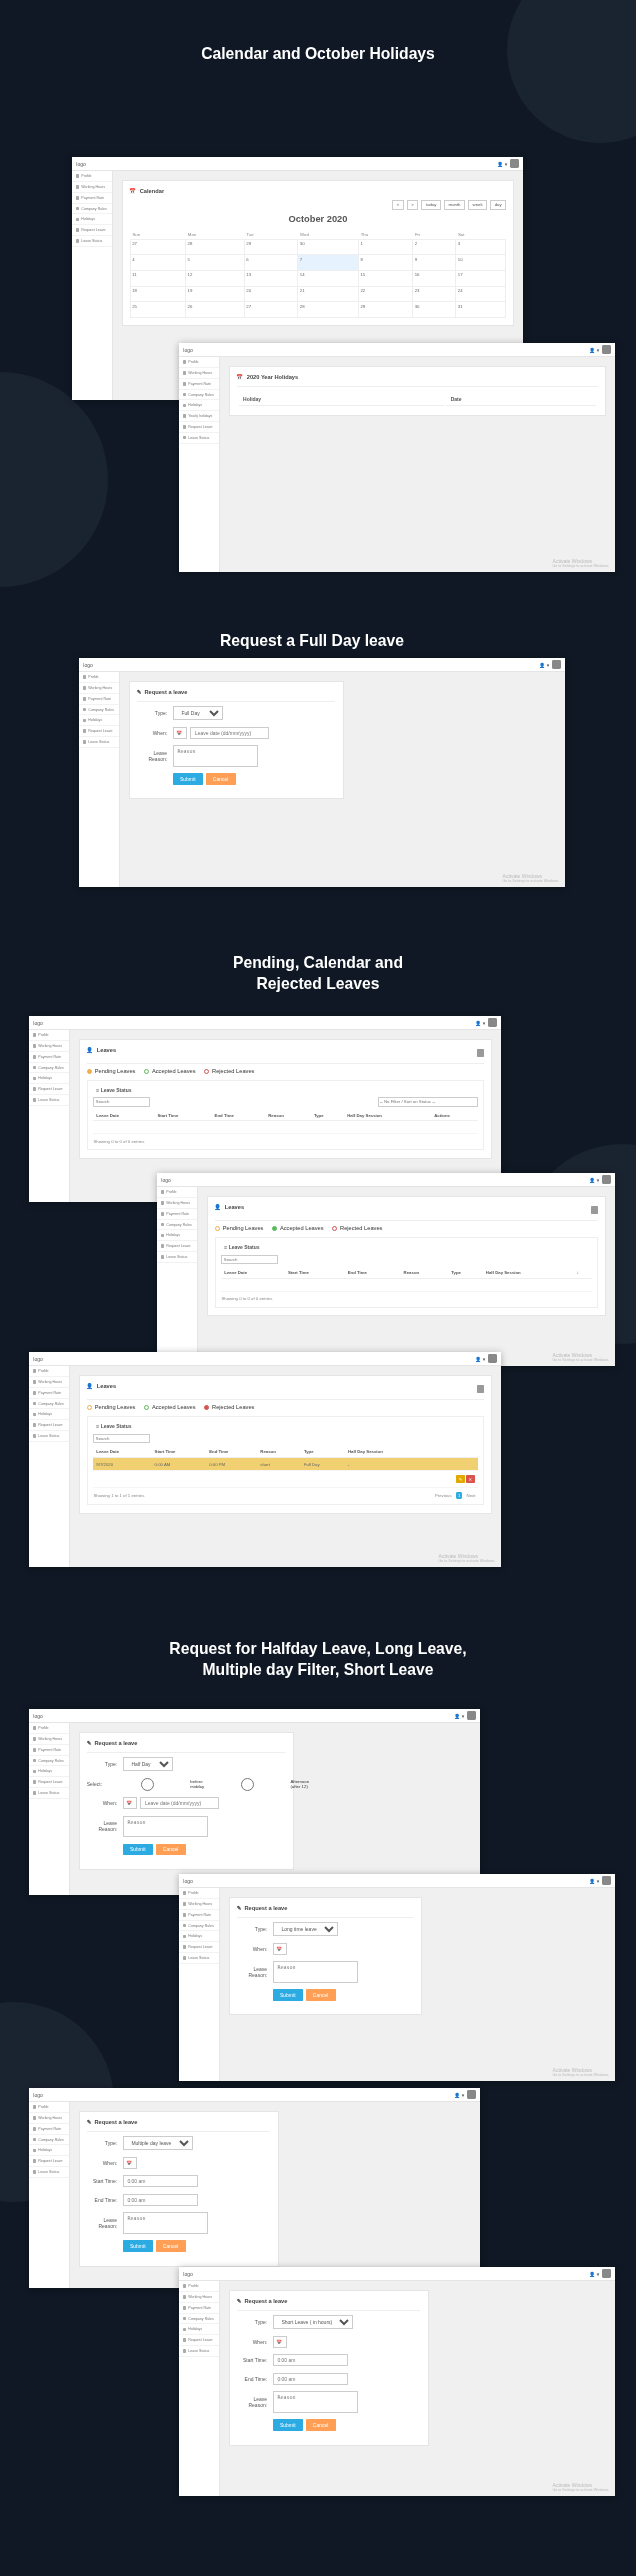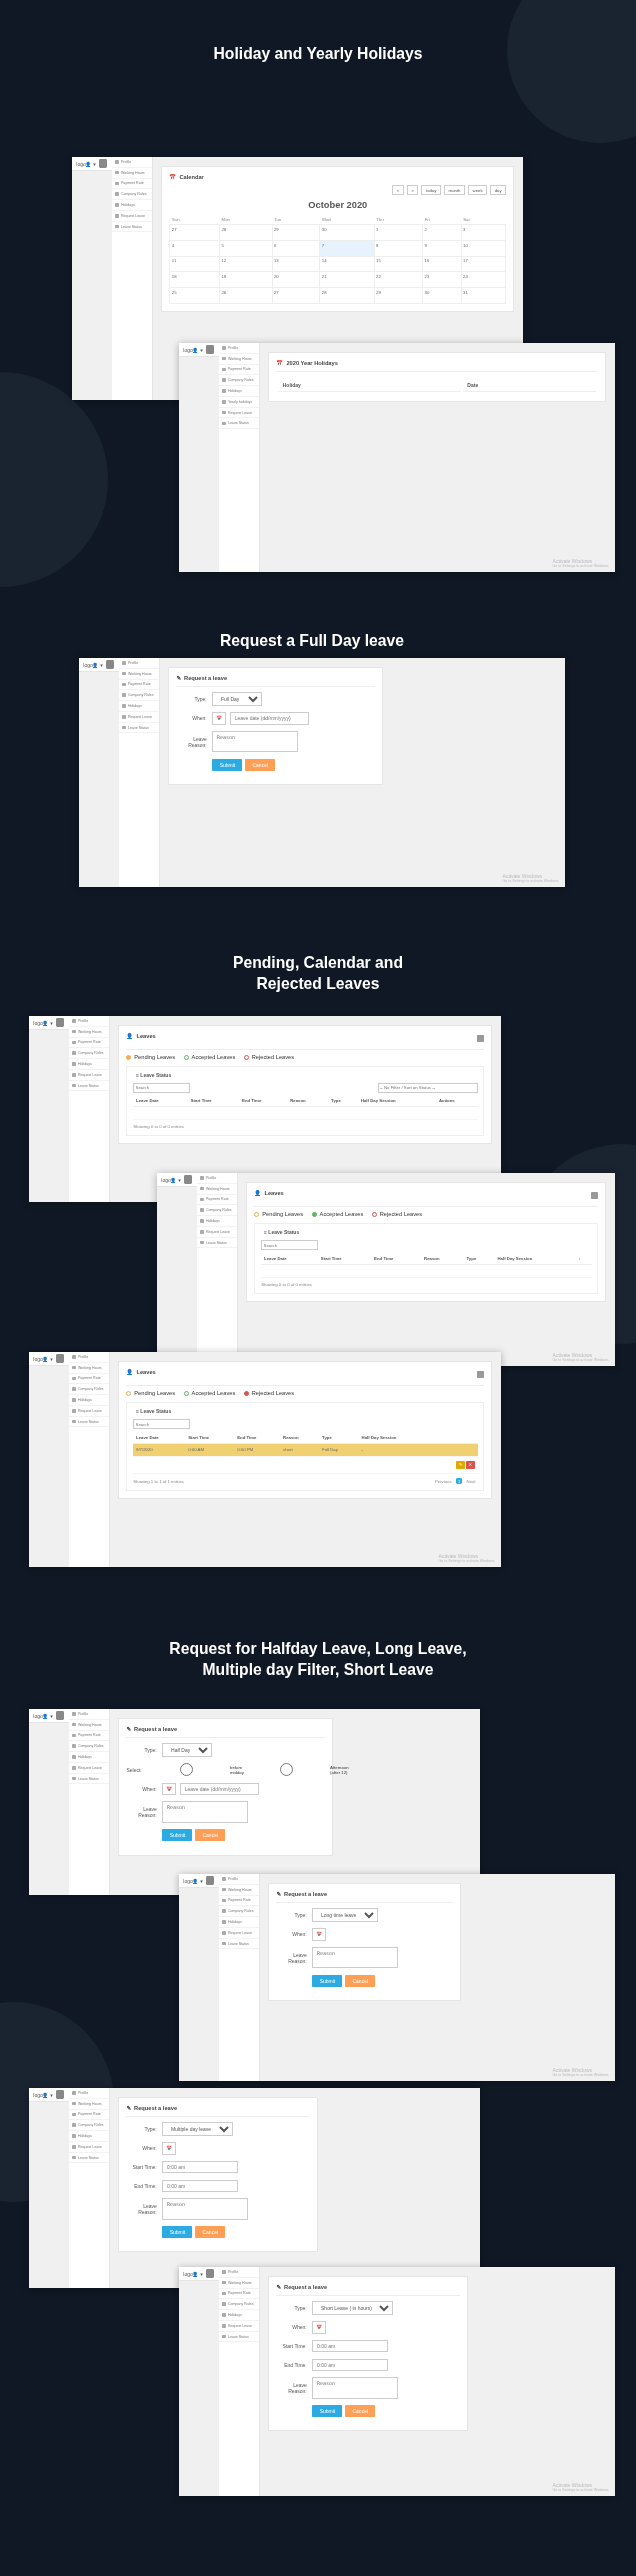--- a/index.html
+++ b/index.html
@@ -23,21 +23,21 @@
     z-index: 2;
     padding: 21.5px 0 14.3px;
     line-height: 1.4;
   }
   .screenshot {
     position: absolute;
     background: #f0f0f0;
     box-shadow: 0 1.4px 7.2px rgba(0,0,0,0.3);
     z-index: 2;
     display: flex;
-    flex-direction: row;
+    flex-direction: column;
   }
   .ss-header {
     height: 14.3px;
     background: #fff;
     border-bottom: 0.7px solid #e5e5e5;
     display: flex;
     align-items: center;
     justify-content: space-between;
     padding: 0 4.3px;
     font-size: 5px;
@@ -129,21 +129,21 @@
   .top-right-icon { width: 7.2px; height: 7.2px; background: #999; border-radius: 0.7px; }
 </style>
 </head>
 <body>
 
 <div class="bg-shape" style="width:186px;height:186px;top:-43px;right:-57px"></div>
 <div class="bg-shape" style="width:215px;height:215px;top:372px;left:-107px"></div>
 <div class="bg-shape" style="width:200px;height:200px;top:1144px;right:-86px"></div>
 <div class="bg-shape" style="width:200px;height:200px;top:2002px;left:-86px"></div>
 
-<div class="section-title" style="padding-top:43px">Holiday and Yearly Holidays</div>
+<div class="section-title" style="padding-top:43px">Calendar and October Holidays</div>
 
 <div class="screenshot" style="left:72px;top:157px;width:451px;height:243px">
   <div class="ss-header">
     <span>logo</span>
     <div class="user">
         <span>👤 ▾</span>
         <span class="avatar"></span>
       </div>
   </div>
   <div class="ss-body">

